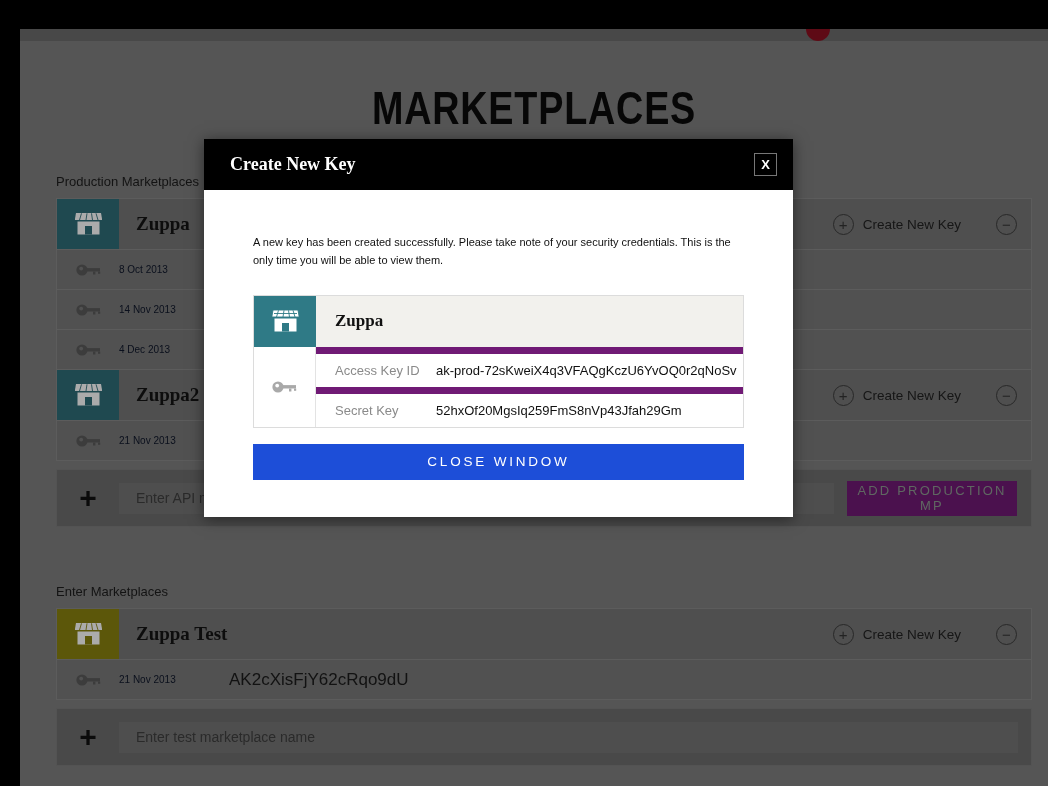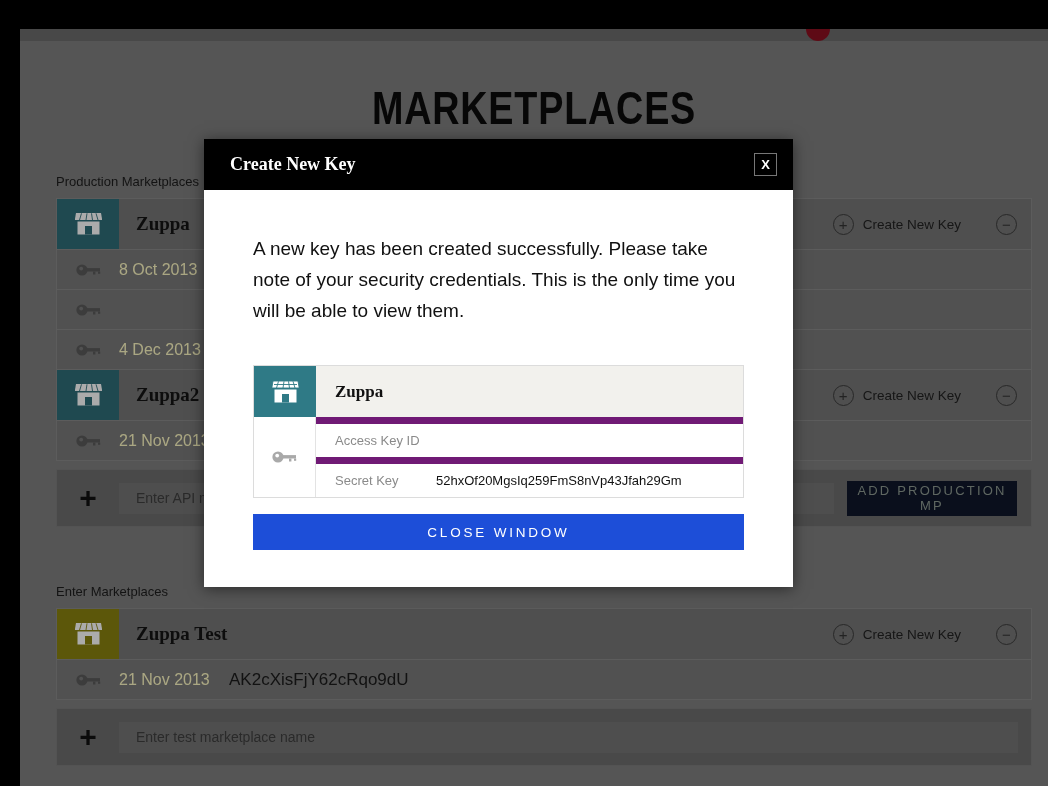--- a/index.html
+++ b/index.html
@@ -142,22 +142,22 @@
   }
 
   .key-icon-cell {
     width: 62px; min-width: 62px;
     display: flex; align-items: center; justify-content: center;
   }
 
   .key-date {
     width: 110px;
     display: flex; align-items: center;
-    font-size: 16px;
-    color: #fef9c3;
+    font-size: 10px;
+    color: #0f172a;
   }
 
   .key-val {
     flex: 1;
     display: flex; align-items: center;
     font-size: 17px;
     color: #1b1b1b;
   }
 
   
@@ -191,21 +191,21 @@
     color: #3a3a3a;
     padding-left: 17px;
     font-family: "Liberation Sans", sans-serif;
   }
   .add-input::placeholder { color: #3f3f3f; opacity: 1; }
 
   .add-btn {
     width: 170px;
     height: 35px;
     margin-right: 14px;
-    background: #0f172a;
+    background: #701a75;
     border: none;
     color: #8e9a91;
     font-size: 13px;
     letter-spacing: 2.2px;
     font-family: "Liberation Sans Narrow", "Liberation Sans", sans-serif;
     text-align: center;
   }
 
   
   #dim {
@@ -248,24 +248,24 @@
     color: #fff;
     font-size: 13px;
     font-weight: bold;
     display: flex; align-items: center; justify-content: center;
     font-family: "Liberation Sans", sans-serif;
   }
 
   .modal-body { padding: 44px 49px 37px 49px; }
 
   .modal-msg {
-    font-size: 19px;
+    font-size: 11px;
     line-height: 1.62;
     color: #111;
-    margin-bottom: 39px;
+    margin-bottom: 25px;
     max-width: 492px;
   }
 
   .cred-box { border: 1px solid #dcdcdc; display: flex; }
 
   .cred-left {
     width: 62px; min-width: 62px;
     display: flex;
     flex-direction: column;
   }
@@ -374,20 +374,21 @@
           <div class="key-row">
             <div class="key-icon-cell">
               <svg class="key-svg" viewBox="0 0 25 14" fill="#5a5a5a">
                 <circle cx="6" cy="7" r="5.6"></circle>
                 <circle cx="5.2" cy="5.6" r="1.9" fill="#7a7a7a"></circle>
                 <rect x="9" y="5.1" width="15" height="3.4"></rect>
                 <rect x="17" y="8.5" width="2.4" height="3"></rect>
                 <rect x="22" y="8.5" width="2.2" height="2.3"></rect>
               </svg>
             </div>
+            <div class="key-date">14 Nov 2013</div>
             <div class="key-val"></div>
           </div>
           <div class="key-row">
             <div class="key-icon-cell">
               <svg class="key-svg" viewBox="0 0 25 14" fill="#5a5a5a">
                 <circle cx="6" cy="7" r="5.6"></circle>
                 <circle cx="5.2" cy="5.6" r="1.9" fill="#7a7a7a"></circle>
                 <rect x="9" y="5.1" width="15" height="3.4"></rect>
                 <rect x="17" y="8.5" width="2.4" height="3"></rect>
                 <rect x="22" y="8.5" width="2.2" height="2.3"></rect>
@@ -501,20 +502,21 @@
             <rect x="9" y="5.1" width="15" height="3.4"></rect>
             <rect x="17" y="8.5" width="2.4" height="3"></rect>
             <rect x="22" y="8.5" width="2.2" height="2.3"></rect>
           </svg>
         </div>
       </div>
       <div class="cred-right">
         <div class="cred-title">Zuppa</div>
         <div class="cred-row">
           <div class="cred-label">Access Key ID</div>
+          <div class="cred-value">ak-prod-72sKweiX4q3VFAQgKczU6YvOQ0r2qNoSv</div>
         </div>
         <div class="cred-row">
           <div class="cred-label">Secret Key</div>
           <div class="cred-value">52hxOf20MgsIq259FmS8nVp43Jfah29Gm</div>
         </div>
       </div>
     </div>
 
     <button class="close-window-btn">CLOSE WINDOW</button>
   </div>

